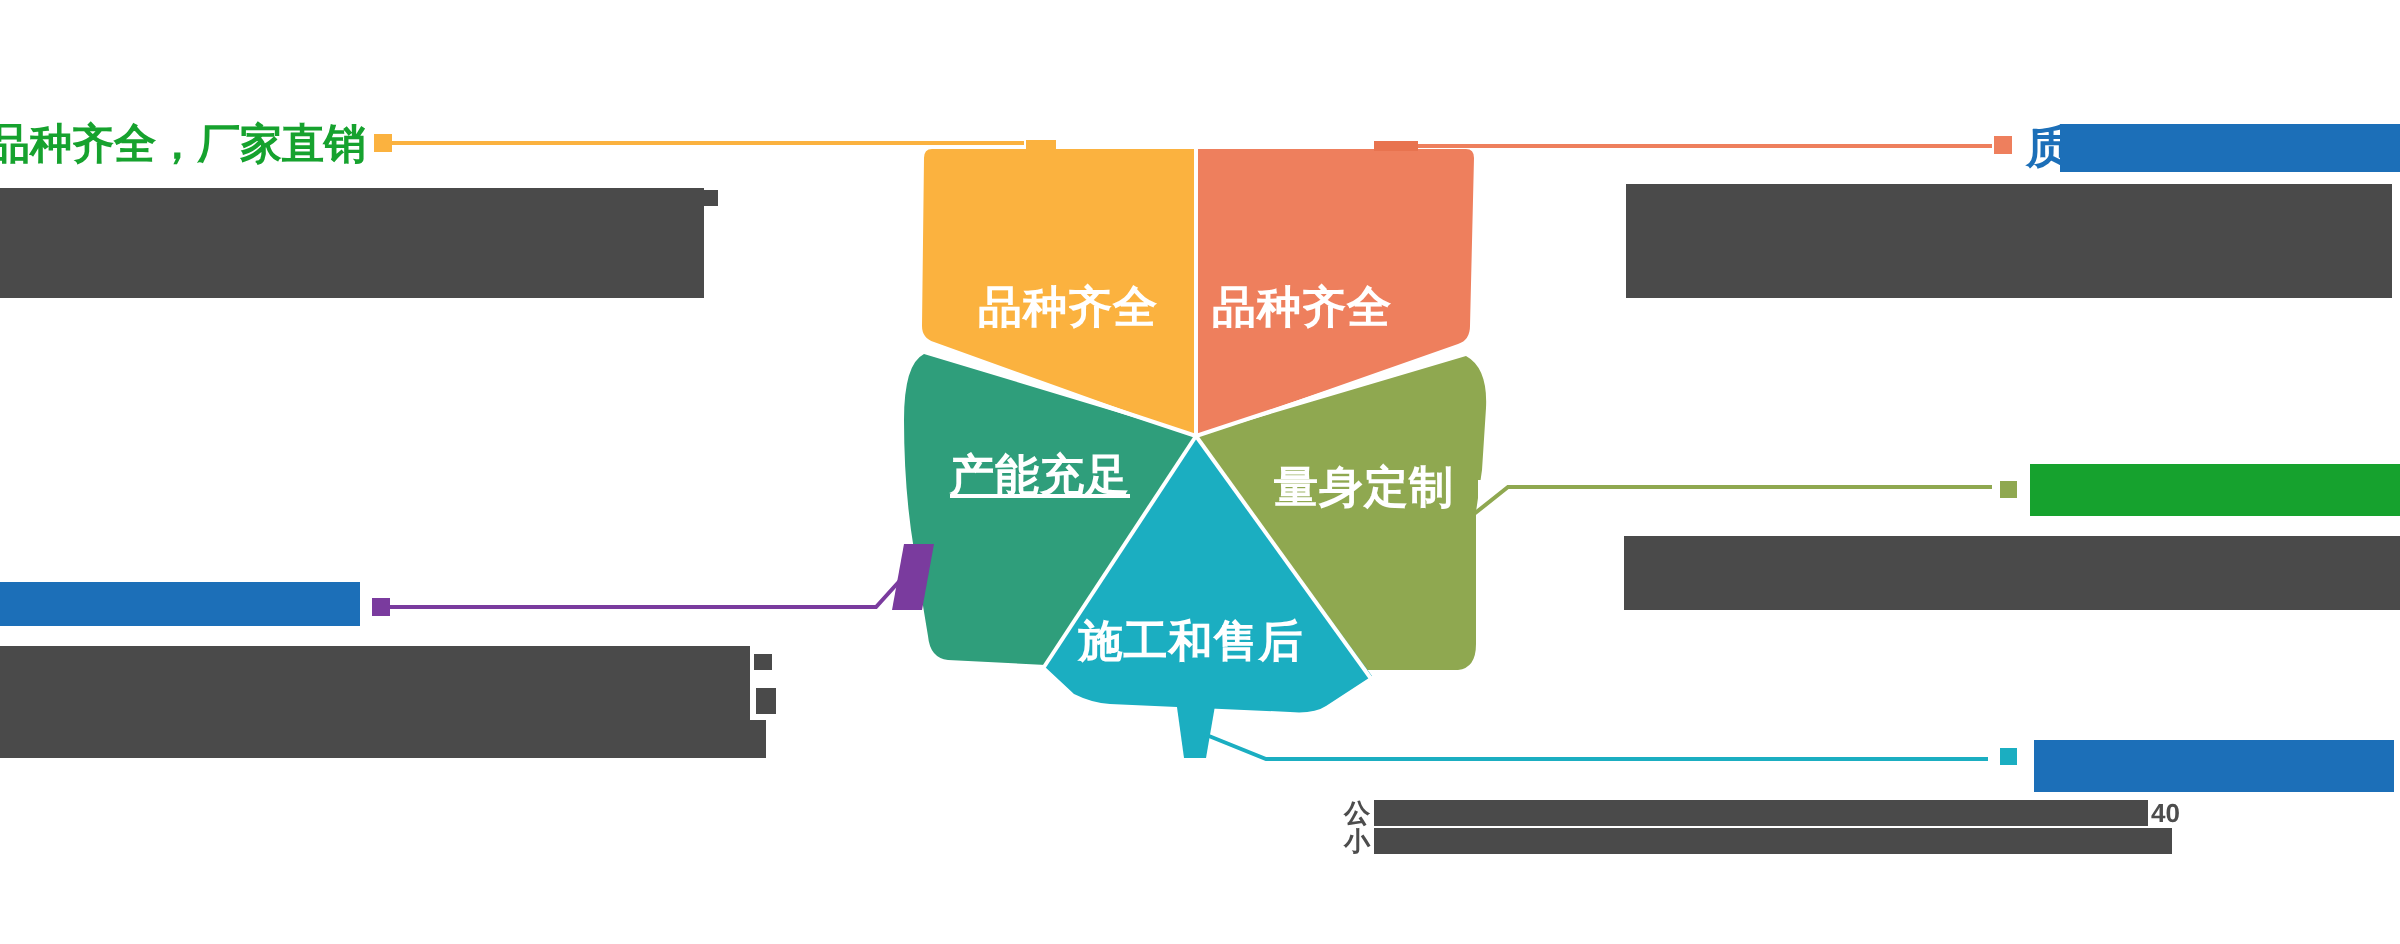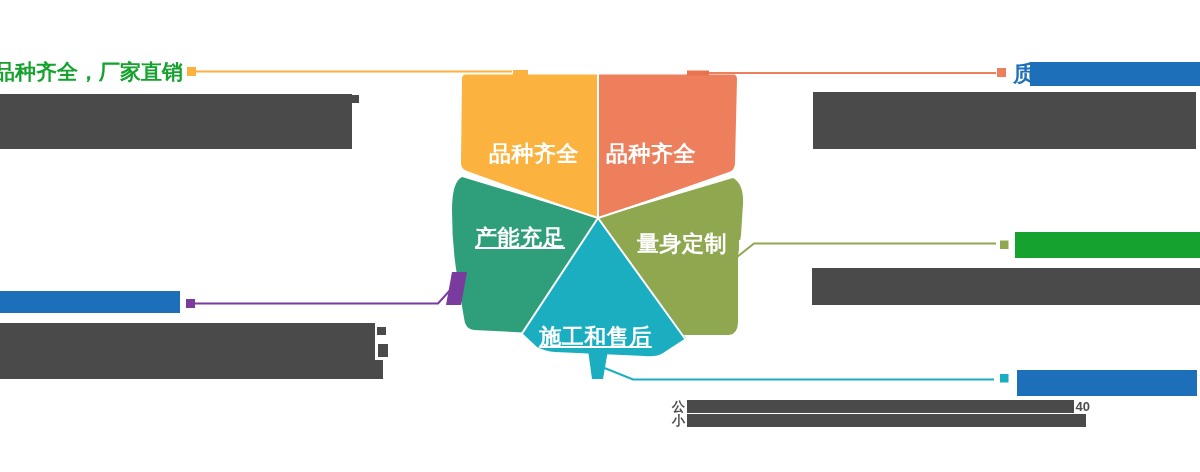--- a/index.html
+++ b/index.html
@@ -54,21 +54,21 @@
     <rect x="1000" y="240.5" width="8.5" height="8.5" fill="#8FA850"></rect>
     <rect x="1000" y="374" width="8.5" height="8.5" fill="#1BAEC1"></rect>
 
     <polygon points="452,272 467,272 461,305 446,305" fill="#7A3B9E"></polygon>
   </svg>
 
   <div class="petal-label" style="left:464px;top:141px;width:140px;">品种齐全</div>
   <div class="petal-label" style="left:581px;top:141px;width:140px;">品种齐全</div>
   <div class="petal-label" style="left:450px;top:225px;width:140px;text-decoration:underline;">产能充足</div>
   <div class="petal-label" style="left:612px;top:231px;width:140px;">量身定制</div>
-  <div class="petal-label" style="left:525px;top:324px;width:141px;text-decoration:underline;">施工和售后</div>
+  <div class="petal-label" style="left:525px;top:308px;width:141px;">施工和售后</div>
 
   <div class="green-title" style="left:-6px;top:58px;">品种齐全，厂家直销</div>
   <div class="bar" style="left:0px;top:94px;width:352px;height:55px;"></div>
   <div class="bar" style="left:352px;top:95px;width:7px;height:8px;"></div>
 
   <div class="title-bar" style="left:1013px;top:62px;width:187px;height:24px;">
     <span class="char" style="color:#1C6FB8;">质</span>
     <span class="fill" style="background:#1C6FB8;"></span>
   </div>
   <div class="bar" style="left:813px;top:92px;width:383px;height:57px;"></div>

